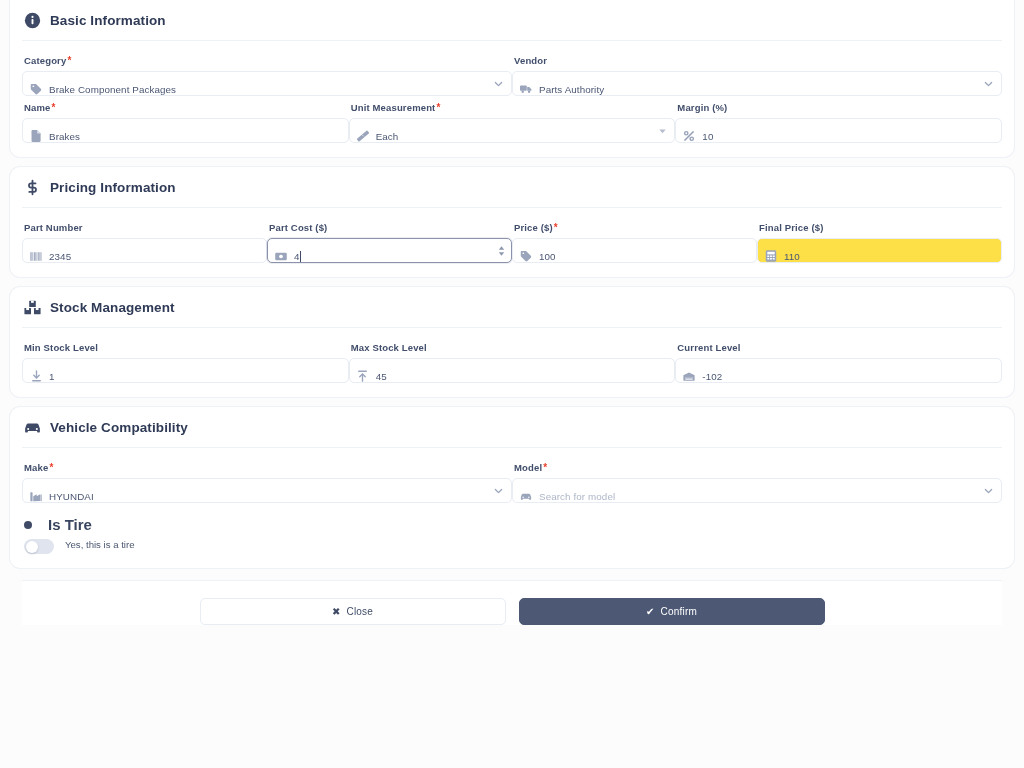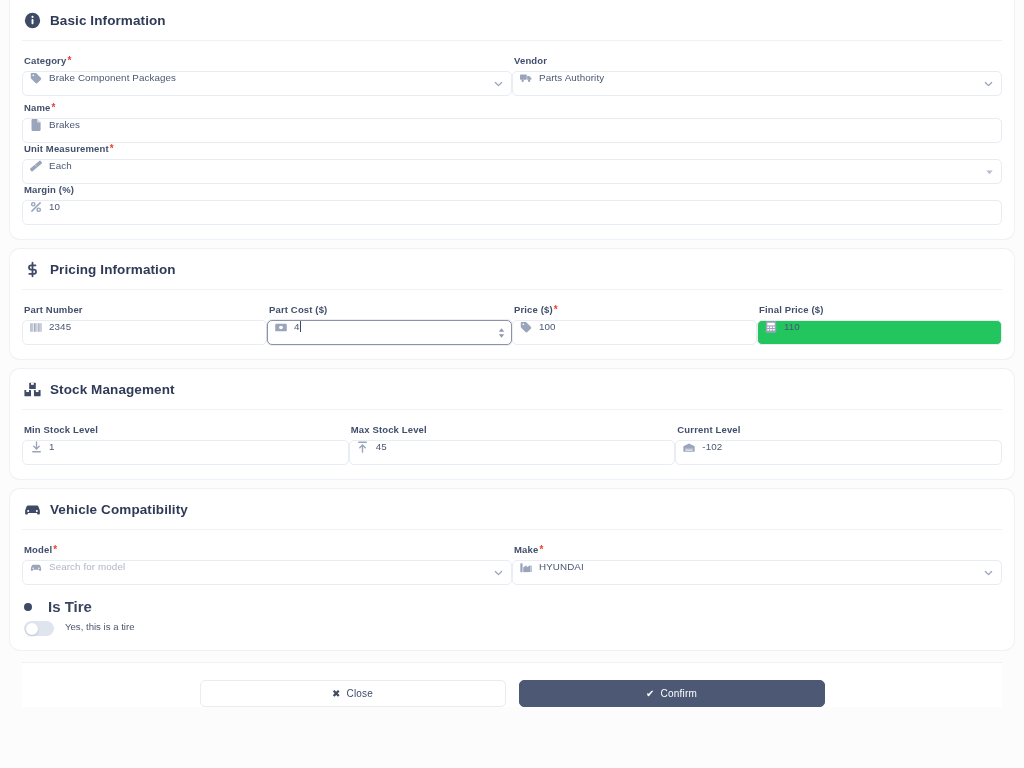--- a/index.html
+++ b/index.html
@@ -44,50 +44,50 @@
   }
   .sec-icon svg { display: block; }
   .sec-title {
     font-size: 13.5px;
     font-weight: 600;
     color: #2f3a56;
     letter-spacing: .1px;
   }
 
   .row { display: flex; }
-  .row + .row { margin-top: 6px; flex-direction: column; }
+  .row + .row { margin-top: 6px; }
   .col { flex: 1 1 0; min-width: 0; }
   .col.half { flex: 1 1 0; }
 
   .lbl {
     display: block;
     font-size: 9.5px;
     font-weight: 700;
     color: #414e6b;
     margin: 0 0 5px 2px;
     letter-spacing: .15px;
   }
   .req { color: #e8422e; font-size: 10px; margin-left: 1px; }
 
   .ctl {
     position: relative;
     height: 25px;
     border: 1px solid #e8ecf3;
     border-radius: 5px;
     background: #ffffff;
     display: flex;
-    align-items: flex-start;
+    align-items: flex-end;
     padding: 0 8px 0 7px;
     gap: 7px;
   }
   .ctl.focused {
     border: 1.6px solid #8a93ab;
     box-shadow: 0 0 0 1px rgba(138,147,171,.16);
   }
-  .ctl.readonly { background: #22c55e; border-color: #e8ecf3; }
+  .ctl.readonly { background: #fde047; border-color: #e8ecf3; }
   .fi {
     display: inline-flex;
     align-items: center;
     justify-content: center;
     width: 12px; height: 12px;
     color: #9aa4bb;
     flex: 0 0 auto;
   }
   .fi svg { display: block; }
   .val {
@@ -435,48 +435,48 @@
             <svg width="18" height="18" viewBox="0 0 18 14" fill="currentColor">
               <path d="M1.2 7.6 2.6 3.6A2 2 0 0 1 4.5 2.3h9A2 2 0 0 1 15.4 3.6l1.4 4V11a.8.8 0 0 1-.8.8h-1.3a.8.8 0 0 1-.8-.8v-.7H4.1V11a.8.8 0 0 1-.8.8H2a.8.8 0 0 1-.8-.8z"></path>
               <circle cx="4.4" cy="8.1" r="1.1" fill="#fff"></circle>
               <circle cx="13.6" cy="8.1" r="1.1" fill="#fff"></circle>
             </svg>
           </span>
           <span class="sec-title">Vehicle Compatibility</span>
         </div>
         <div class="row">
           <div class="col">
+            <label class="lbl"><span>Make</span><span class="req">*</span></label>
+            <div class="ctl">
+              <span class="fi">
+                <svg width="12" height="11" viewBox="0 0 14 12" fill="currentColor">
+                  <rect x="0.4" y="1" width="2.6" height="10.4" rx=".5"></rect>
+                  <path d="M3.8 11.4V5.6l4-2.2v2.2l4-2.2v7.8z"></path>
+                  <rect x="12.2" y="3.6" width="1.4" height="7.8" rx=".5"></rect>
+                </svg>
+              </span>
+              <span class="val">HYUNDAI</span>
+              <span class="caret caretbox">
+                <svg width="11" height="11" viewBox="0 0 12 12" fill="none" stroke="currentColor" stroke-width="1.4" stroke-linecap="round" stroke-linejoin="round">
+                  <path d="M2.6 4.4 6 7.8l3.4-3.4"></path>
+                </svg>
+              </span>
+            </div>
+          </div>
+          <div class="col">
             <label class="lbl"><span>Model</span><span class="req">*</span></label>
             <div class="ctl">
               <span class="fi">
                 <svg width="13" height="11" viewBox="0 0 16 12" fill="currentColor">
                   <path d="M1.2 6.6 2.4 3.4A1.9 1.9 0 0 1 4.2 2.2h7.6a1.9 1.9 0 0 1 1.8 1.2l1.2 3.2V9.6a.7.7 0 0 1-.7.7h-1.2a.7.7 0 0 1-.7-.7V9H3.8v.6a.7.7 0 0 1-.7.7H1.9a.7.7 0 0 1-.7-.7z"></path>
                   <circle cx="4.2" cy="7.1" r="1" fill="#fff"></circle>
                   <circle cx="11.8" cy="7.1" r="1" fill="#fff"></circle>
                 </svg>
               </span>
               <span class="val placeholder">Search for model</span>
-              <span class="caret caretbox">
-                <svg width="11" height="11" viewBox="0 0 12 12" fill="none" stroke="currentColor" stroke-width="1.4" stroke-linecap="round" stroke-linejoin="round">
-                  <path d="M2.6 4.4 6 7.8l3.4-3.4"></path>
-                </svg>
-              </span>
-            </div>
-          </div>
-          <div class="col">
-            <label class="lbl"><span>Make</span><span class="req">*</span></label>
-            <div class="ctl">
-              <span class="fi">
-                <svg width="12" height="11" viewBox="0 0 14 12" fill="currentColor">
-                  <rect x="0.4" y="1" width="2.6" height="10.4" rx=".5"></rect>
-                  <path d="M3.8 11.4V5.6l4-2.2v2.2l4-2.2v7.8z"></path>
-                  <rect x="12.2" y="3.6" width="1.4" height="7.8" rx=".5"></rect>
-                </svg>
-              </span>
-              <span class="val">HYUNDAI</span>
               <span class="caret caretbox">
                 <svg width="11" height="11" viewBox="0 0 12 12" fill="none" stroke="currentColor" stroke-width="1.4" stroke-linecap="round" stroke-linejoin="round">
                   <path d="M2.6 4.4 6 7.8l3.4-3.4"></path>
                 </svg>
               </span>
             </div>
           </div>
         </div>
         <div style="margin-top: 13px;">
           <div class="tgl-label">

